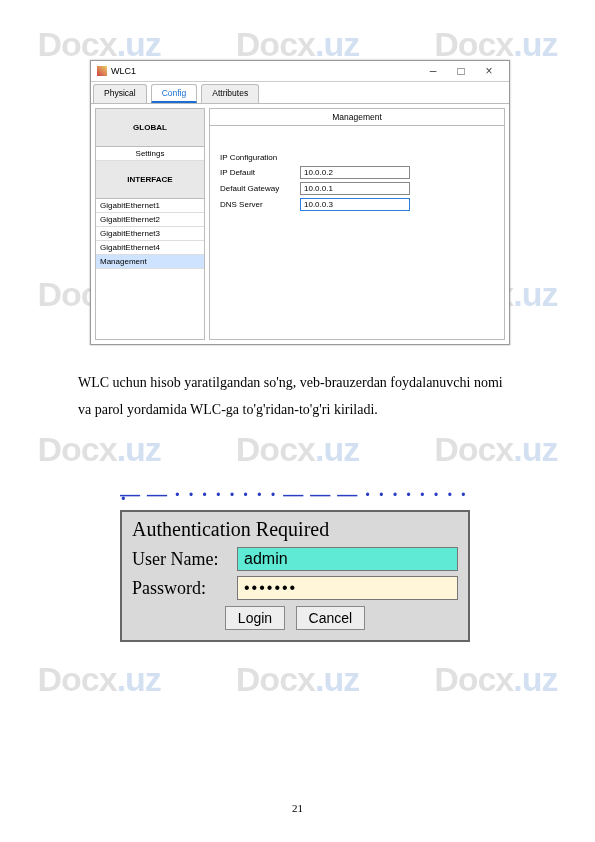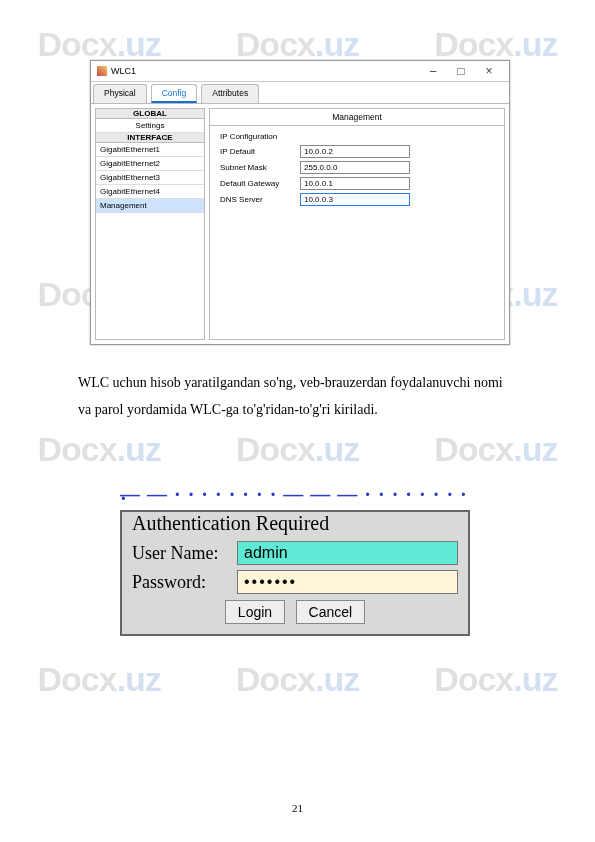--- a/index.html
+++ b/index.html
@@ -84,21 +84,21 @@
   .sidebar {
     width: 110px;
     border: 1px solid #bbb;
     margin: 4px;
     background: #fff;
     font-size: 8px;
   }
   .sidebar-header {
     font-weight: bold;
     text-align: center;
-    padding: 0;
+    padding: 14px;
     border-bottom: 1px solid #bbb;
     background: #e8e8e8;
   }
   .sidebar-item {
     padding: 2px 4px;
     text-align: center;
     border-bottom: 1px solid #ddd;
     cursor: pointer;
   }
   .sidebar-item.left { text-align: left; }
@@ -114,21 +114,21 @@
   .panel-title {
     text-align: center;
     font-size: 8.5px;
     padding: 3px;
     border-bottom: 1px solid #bbb;
   }
   .ip-section {
     padding: 6px 10px;
     font-size: 8px;
   }
-  .ip-section .sec-label { margin-bottom: 4px; }
+  .ip-section .sec-label { margin-bottom: 4px; margin-top: 21px; }
   .field-row {
     display: flex;
     align-items: center;
     margin-bottom: 3px;
   }
   .field-row label {
     width: 80px;
   }
   .field-row input {
     width: 110px;
@@ -165,21 +165,21 @@
     font-weight: bold;
     height: 16px;
     overflow: hidden;
     line-height: 4px;
     margin-bottom: 2px;
     letter-spacing: 1px;
   }
   .auth-box {
     background: #d9d9d9;
     border: 2px solid #666;
-    padding: 0 10px 10px;
+    padding: 6px 10px 10px;
   }
   .auth-title {
     font-family: "Times New Roman", serif;
     font-size: 20px;
     margin-bottom: 6px;
   }
   .auth-row {
     display: flex;
     align-items: center;
     margin-bottom: 5px;
@@ -271,24 +271,20 @@
     </div>
     <div class="main-panel">
       <div class="panel-title">Management</div>
       <div class="ip-section">
         <div class="sec-label">IP Configuration</div>
         <div class="field-row">
           <label>IP Default</label>
           <input value="10.0.0.2" style="">
         </div>
         <div class="field-row">
-          <label>Subnet Mask</label>
-          <input value="255.0.0.0" style="">
-        </div>
-        <div class="field-row">
           <label>Default Gateway</label>
           <input value="10.0.0.1" style="">
         </div>
         <div class="field-row">
           <label>DNS Server</label>
           <input class="focused" value="10.0.0.3" style="">
         </div>
       </div>
     </div>
   </div>

